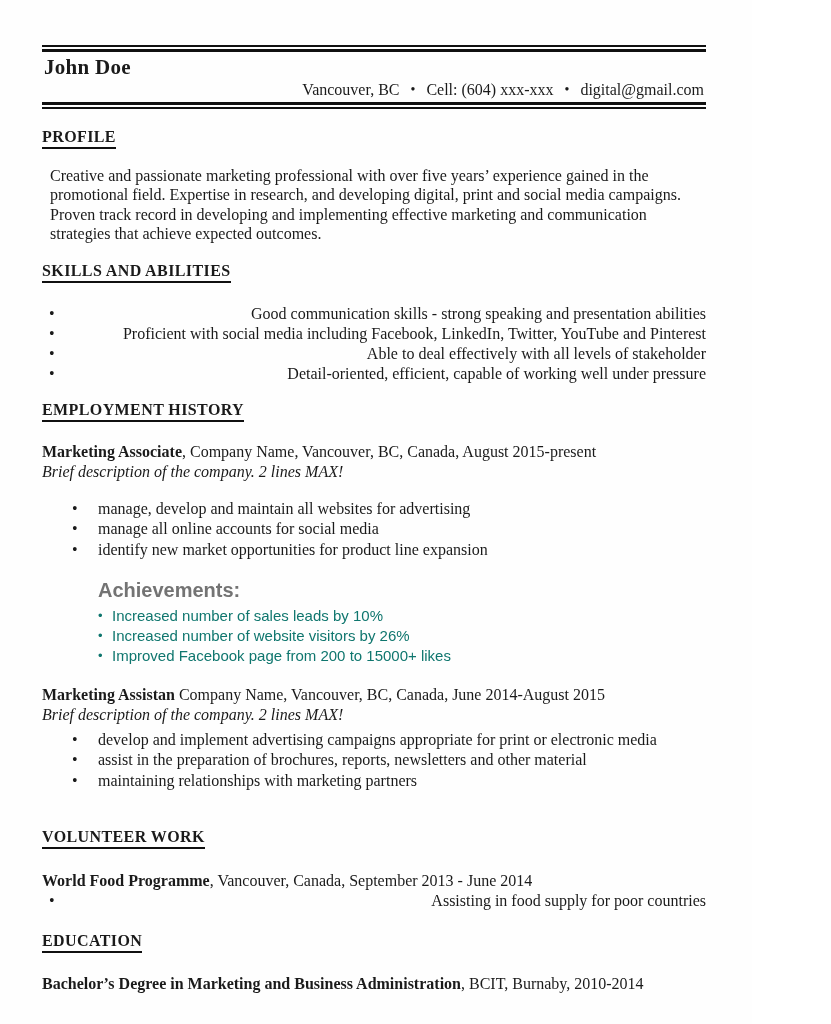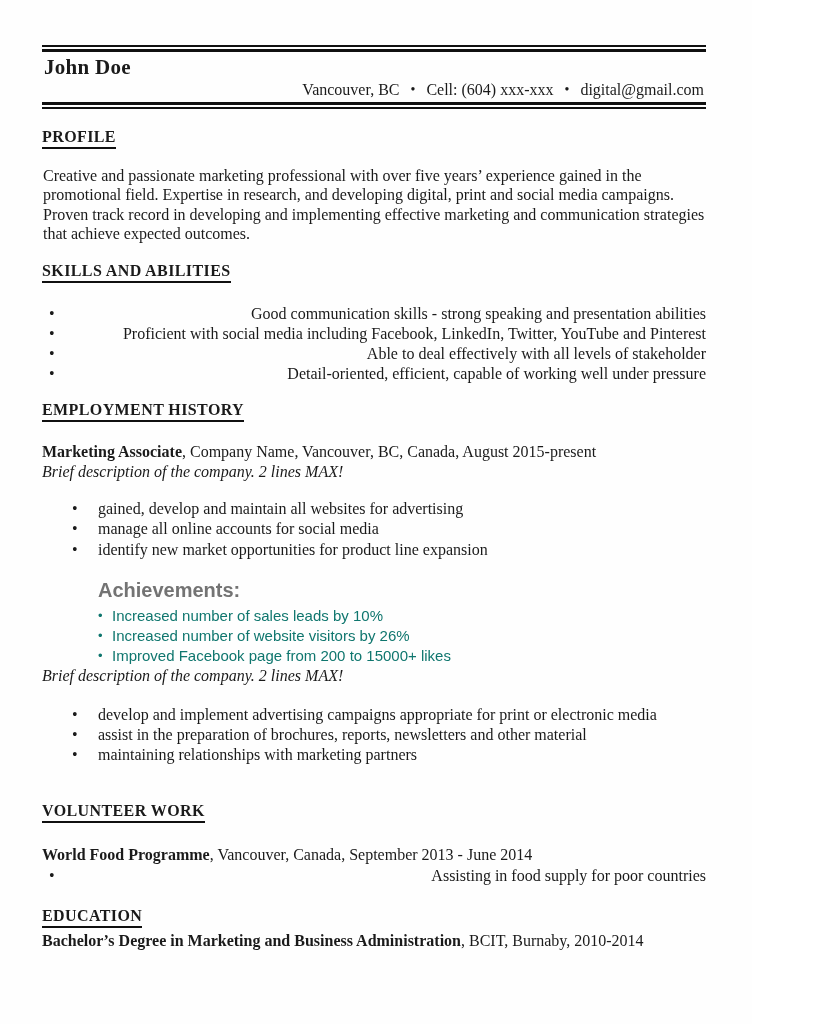--- a/index.html
+++ b/index.html
@@ -63,21 +63,21 @@
     padding-bottom: 1px;
   }
   .mt-profile    { margin-top: 19px; }
   .mt-skills     { margin-top: 19px; }
   .mt-employment { margin-top: 17px; }
   .mt-volunteer  { margin-top: 37px; }
   .mt-education  { margin-top: 21px; }
 
   
   .para {
-    margin: 17px 0 0 1px;
+    margin: 17px 0 0 8px;
     font-size: 16px;
     line-height: 19.3px;
     max-width: 745px;
   }
   ul { list-style: none; margin: 0; padding: 0; }
   .blt { position: absolute; }
   .blt::before { content: "\2022"; }
 
   
   .list-l1 { margin-top: 21px; }
@@ -131,21 +131,21 @@
     position: relative;
     padding-left: 14px;
     font-size: 15px;
     font-weight: normal;
     line-height: 20px;
     color: #0f766e;
   }
   .list-ach .blt { left: 0; font-size: 13px; }
 
   .vol-list { margin-top: 1px; }
-  .edu-line { margin-top: 4px; }
+  .edu-line { margin-top: 22px; }
 </style>
 </head>
 <body>
 
 <div class="page">
 
   <div class="rule thin gap-below"></div>
   <div class="rule thick"></div>
 
   <h1 class="name">John Doe</h1>
@@ -172,36 +172,37 @@
     <li><span class="blt"></span><span>Detail-oriented, efficient, capable of working well under pressure</span></li>
   </ul>
 
   <h2 class="section-heading mt-employment">
     <span>EMPLOYMENT HISTORY</span>
   </h2>
 
   <p class="jobline"><strong>Marketing Associate</strong><span>, Company Name, Vancouver, BC, Canada, August 2015-present</span></p>
   <p class="job-desc">Brief description of the company. 2 lines MAX!</p>
   <ul class="list-l2">
-    <li><span class="blt"></span><span>gained, develop and maintain all websites for advertising</span></li>
+    <li><span class="blt"></span><span>manage, develop and maintain all websites for advertising</span></li>
     <li><span class="blt"></span><span>manage all online accounts for social media</span></li>
     <li><span class="blt"></span><span>identify new market opportunities for product line expansion</span></li>
   </ul>
 
   <div class="achievements">
     <h3 class="achievements-heading">Achievements:</h3>
     <ul class="list-ach">
       <li><span class="blt"></span><span>Increased number of sales leads by 10%</span></li>
       <li><span class="blt"></span><span>Increased number of website visitors by 26%</span></li>
       <li><span class="blt"></span><span>Improved Facebook page from 200 to 15000+ likes</span></li>
     </ul>
   </div>
 
+  <p class="jobline" style="margin-top:20px"><strong>Marketing Assistan</strong><span> Company Name, Vancouver, BC, Canada, June 2014-August 2015</span></p>
   <p class="job-desc">Brief description of the company. 2 lines MAX!</p>
-  <ul class="list-l2" style="margin-top:19px">
+  <ul class="list-l2" style="margin-top:6px">
     <li><span class="blt"></span><span>develop and implement advertising campaigns appropriate for print or electronic media</span></li>
     <li><span class="blt"></span><span>assist in the preparation of brochures, reports, newsletters and other material</span></li>
     <li><span class="blt"></span><span>maintaining relationships with marketing partners</span></li>
   </ul>
 
   <h2 class="section-heading mt-volunteer">
     <span>VOLUNTEER WORK</span>
   </h2>
   <p class="jobline" style="margin-top:23px"><strong>World Food Programme</strong><span>, Vancouver, Canada, September 2013 - June 2014</span></p>
   <ul class="list-l1 vol-list">

